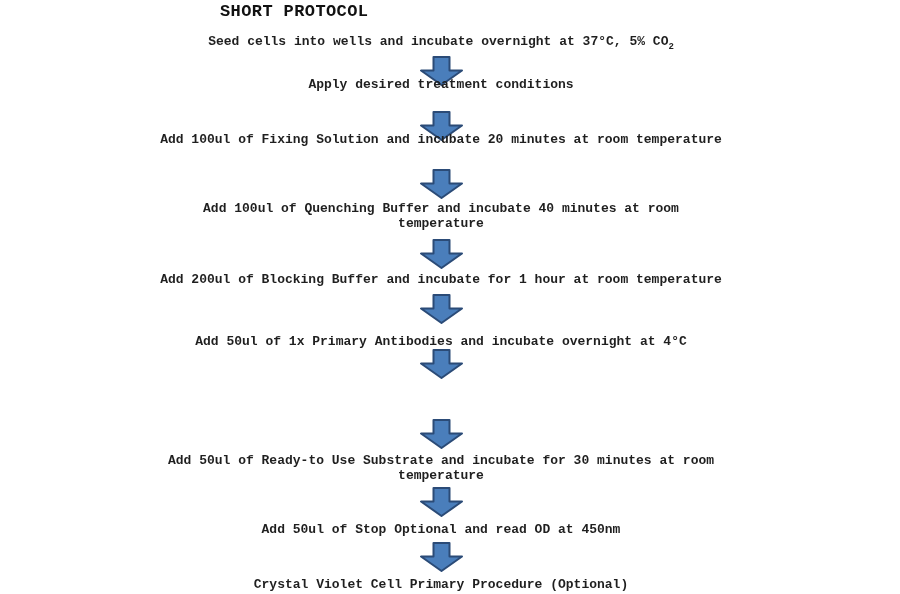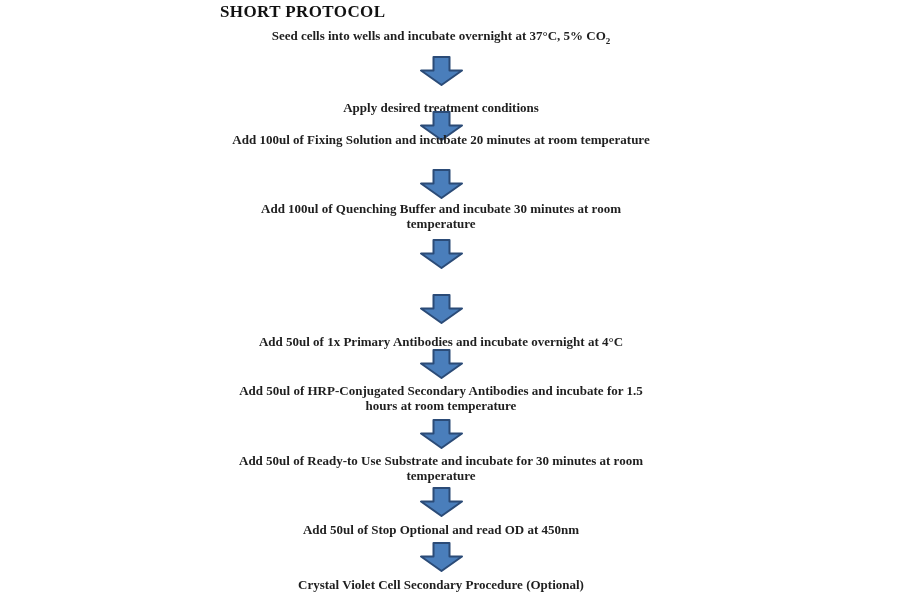--- a/index.html
+++ b/index.html
@@ -6,21 +6,21 @@
     margin: 0;
     padding: 0;
     background: #ffffff;
   }
   .canvas {
     position: relative;
     width: 900px;
     height: 594px;
     background: #ffffff;
     overflow: hidden;
-    font-family: Liberation Serif, serif;
+    font-family: Liberation Mono, monospace;
   }
   .title {
     position: absolute;
     left: 220px;
     top: 2px;
     font-size: 17px;
     font-weight: bold;
     letter-spacing: 0.4px;
     color: var(--title-color, #111111);
     white-space: nowrap;
@@ -46,23 +46,23 @@
     width: 600px;
     text-align: center;
   }
   .arrow svg {
     display: inline-block;
     width: 43px;
     height: 30px;
     vertical-align: top;
   }
   
-  .s0  { top: 28px;  }
+  .s0  { top: 34px;  }
   .a0  { top: 56px;  }
-  .s1  { top: 100px; text-align: center;  }
+  .s1  { top: 77px; text-align: center;  }
   .a1  { top: 111px; }
   .s2  { top: 132px; }
   .a2  { top: 169px; }
   .s3  { top: 201px; }
   .a3  { top: 239px; }
   .s4  { top: 272px; }
   .a4  { top: 294px; }
   .s5  { top: 334px; }
   .a5  { top: 349px; }
   .s6  { top: 383px; }
@@ -104,51 +104,50 @@
       <span class="line">Add 100ul of Fixing Solution and incubate 20 minutes at room temperature</span>
     </div>
 
   <div class="arrow a2">
     <svg viewBox="0 0 43 30" aria-hidden="true">
         <path class="arrow-shape" d="M13.5 1 H29.5 V14.5 H42 L21.5 29 L1 14.5 H13.5 Z" stroke-width="2" stroke-linejoin="round" fill="#4a7ebb" stroke="#2b4b77"></path>
       </svg>
   </div>
 
   <div class="flow-step s3">
-    <span class="line">Add 100ul of Quenching Buffer and incubate 30 minutes at room</span>
+    <span class="line">Add 100ul of Quenching Buffer and incubate 40 minutes at room</span>
     <span class="line">temperature</span>
   </div>
 
   <div class="arrow a3">
     <svg viewBox="0 0 43 30" aria-hidden="true">
         <path class="arrow-shape" d="M13.5 1 H29.5 V14.5 H42 L21.5 29 L1 14.5 H13.5 Z" stroke-width="2" stroke-linejoin="round" fill="#4a7ebb" stroke="#2b4b77"></path>
       </svg>
   </div>
 
+  <div class="flow-step s4">
+      <span class="line">Add 200ul of Blocking Buffer and incubate for 1 hour at room temperature</span>
+    </div>
 
   <div class="arrow a4">
     <svg viewBox="0 0 43 30" aria-hidden="true">
         <path class="arrow-shape" d="M13.5 1 H29.5 V14.5 H42 L21.5 29 L1 14.5 H13.5 Z" stroke-width="2" stroke-linejoin="round" fill="#4a7ebb" stroke="#2b4b77"></path>
       </svg>
   </div>
 
   <div class="flow-step s5">
       <span class="line">Add 50ul of 1x Primary Antibodies and incubate overnight at 4°C</span>
     </div>
 
   <div class="arrow a5">
     <svg viewBox="0 0 43 30" aria-hidden="true">
         <path class="arrow-shape" d="M13.5 1 H29.5 V14.5 H42 L21.5 29 L1 14.5 H13.5 Z" stroke-width="2" stroke-linejoin="round" fill="#4a7ebb" stroke="#2b4b77"></path>
       </svg>
   </div>
 
-  <div class="flow-step s6">
-    <span class="line">Add 50ul of HRP-Conjugated Secondary Antibodies and incubate for 1.5</span>
-    <span class="line">hours at room temperature</span>
-  </div>
 
   <div class="arrow a6">
     <svg viewBox="0 0 43 30" aria-hidden="true">
         <path class="arrow-shape" d="M13.5 1 H29.5 V14.5 H42 L21.5 29 L1 14.5 H13.5 Z" stroke-width="2" stroke-linejoin="round" fill="#4a7ebb" stroke="#2b4b77"></path>
       </svg>
   </div>
 
   <div class="flow-step s7">
     <span class="line">Add 50ul of Ready-to Use Substrate and incubate for 30 minutes at room</span>
     <span class="line">temperature</span>
@@ -164,16 +163,16 @@
       <span class="line">Add 50ul of Stop Optional and read OD at 450nm</span>
     </div>
 
   <div class="arrow a8">
     <svg viewBox="0 0 43 30" aria-hidden="true">
         <path class="arrow-shape" d="M13.5 1 H29.5 V14.5 H42 L21.5 29 L1 14.5 H13.5 Z" stroke-width="2" stroke-linejoin="round" fill="#4a7ebb" stroke="#2b4b77"></path>
       </svg>
   </div>
 
   <div class="flow-step s9">
-      <span class="line">Crystal Violet Cell Secondary Procedure (Optional)</span>
+      <span class="line">Crystal Violet Cell Primary Procedure (Optional)</span>
     </div>
 
 </div>
 
 </body></html>

